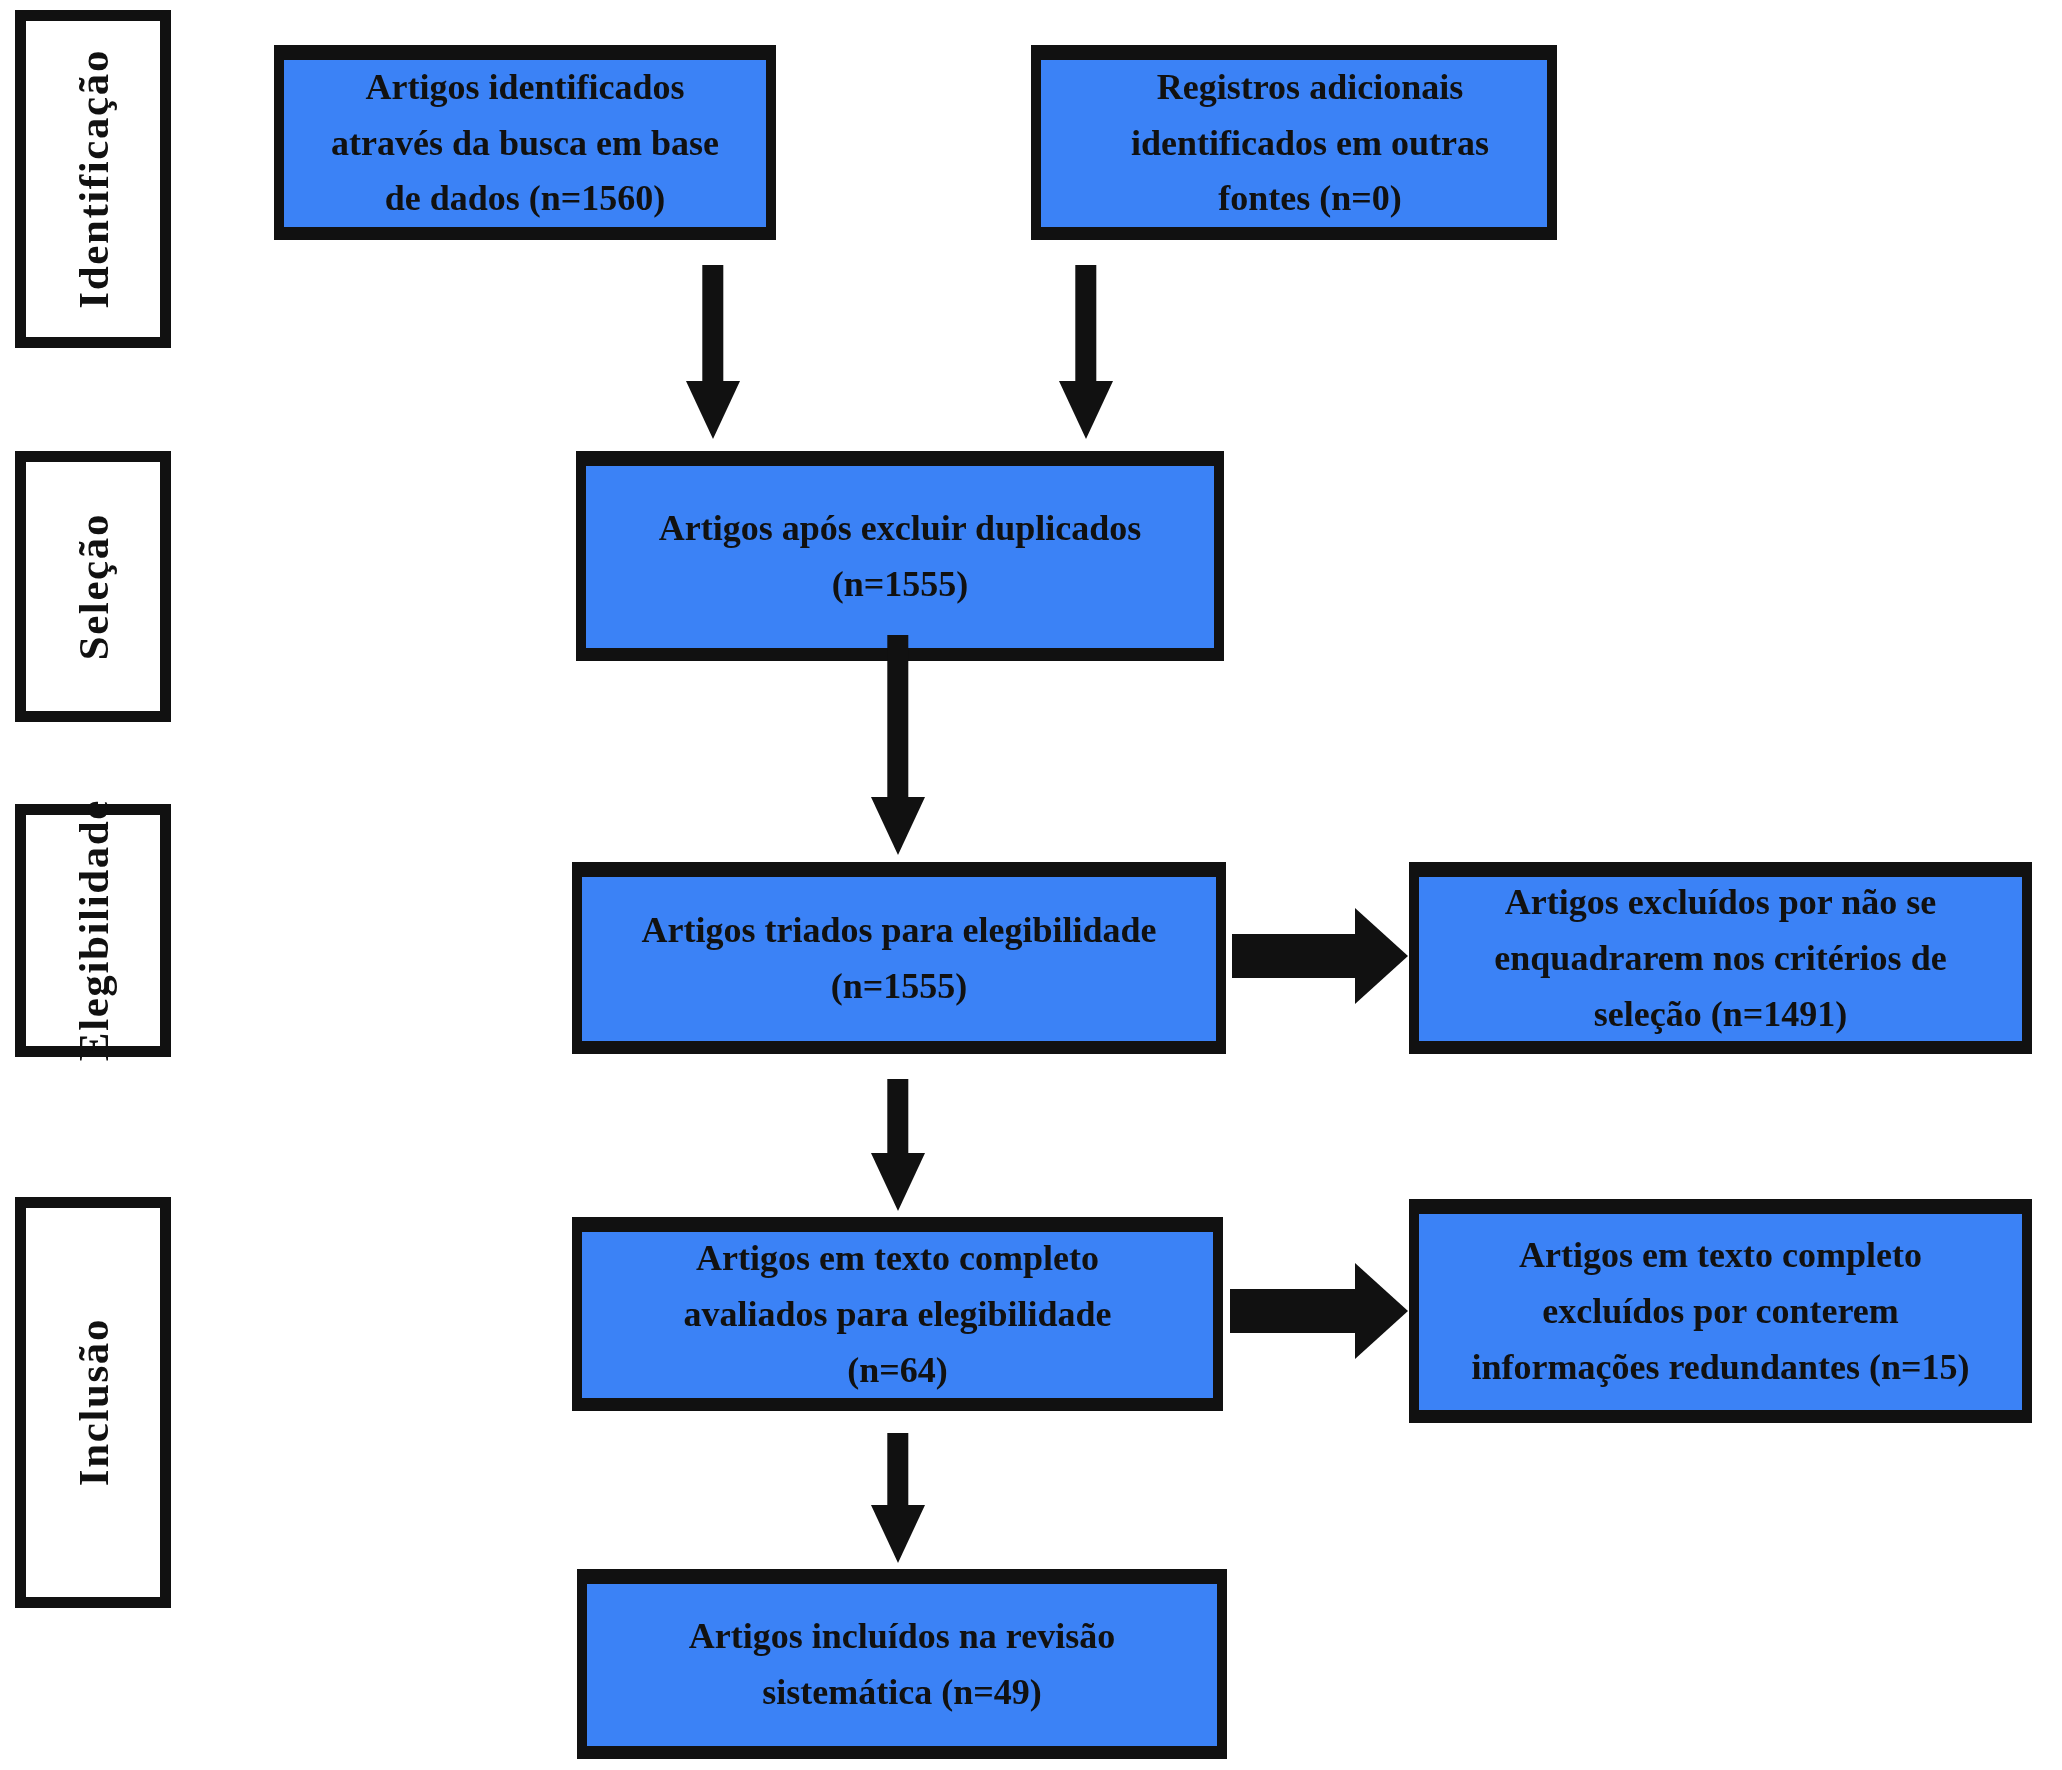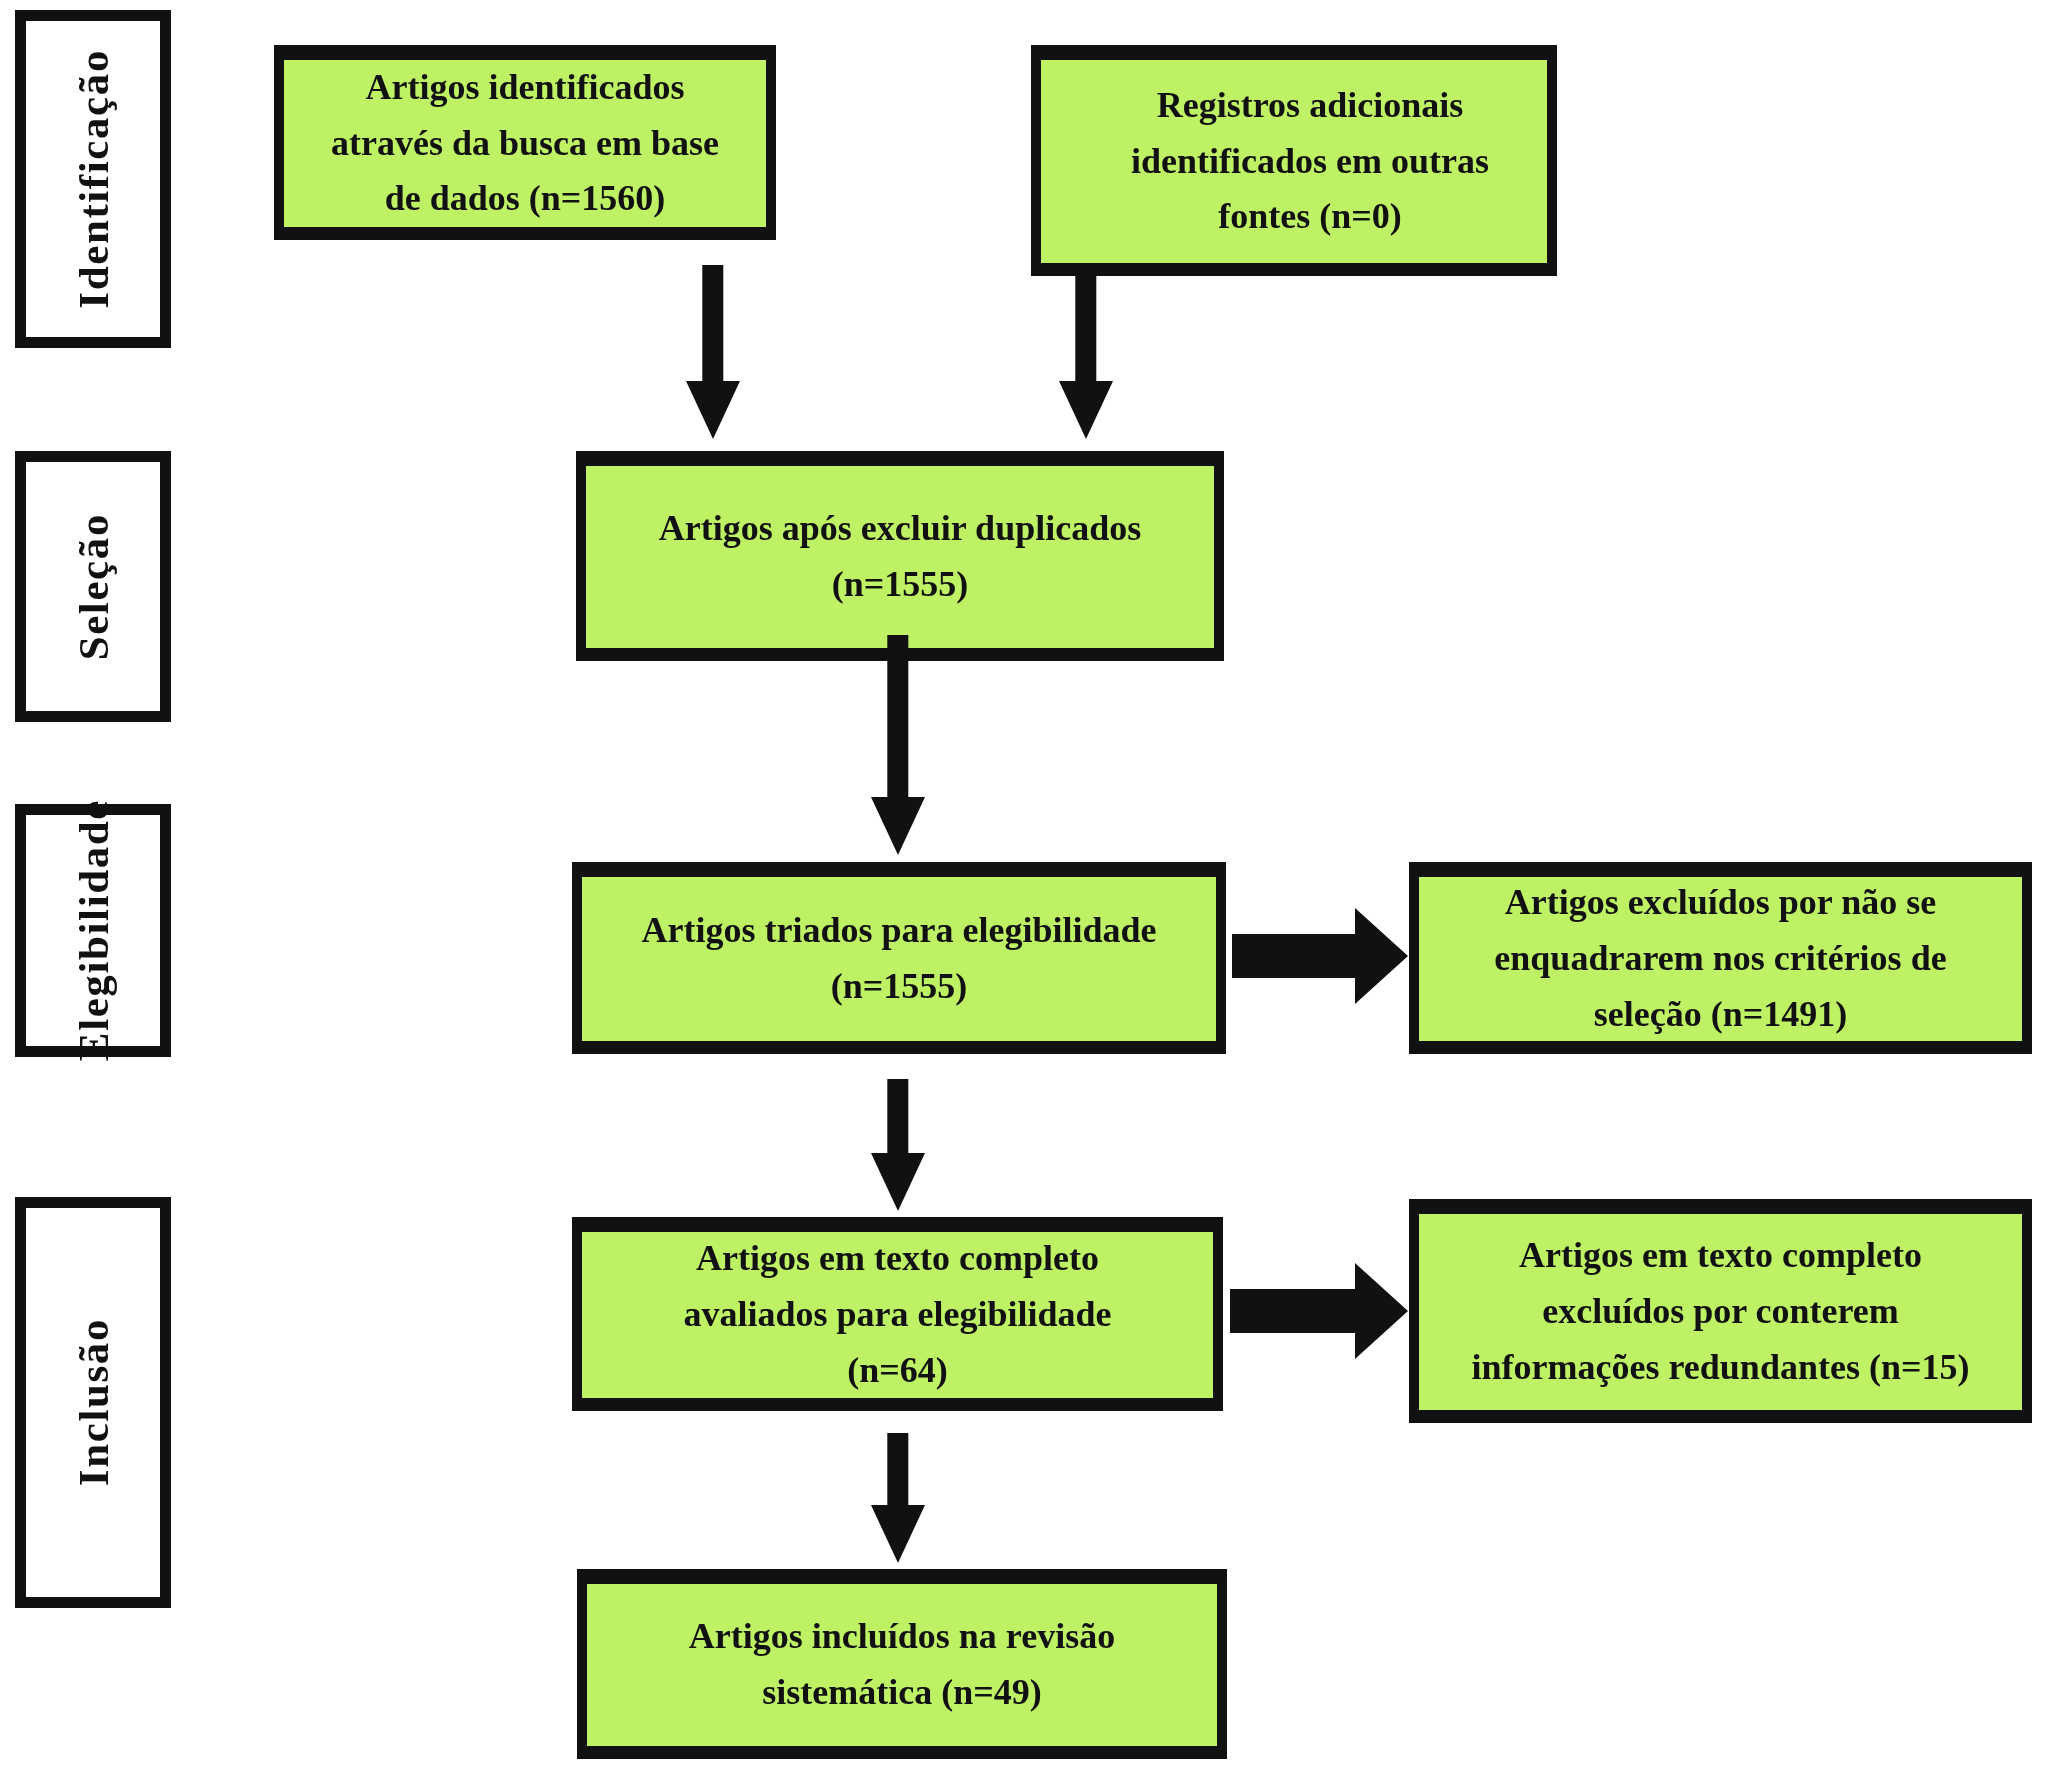--- a/index.html
+++ b/index.html
@@ -28,21 +28,21 @@
     letter-spacing:1.6px;
     white-space:nowrap;
   }
   
   .node {
     position:absolute;
     border-style:solid;
     border-color:#111111;
     border-width:15px 10px 13px 10px;
     box-sizing:border-box;
-    background:#bef264;
+    background:#3b82f6;
     display:flex; align-items:center; justify-content:center;
     text-align:center;
   }
   .node .ntext {
     white-space:pre-line;
     font-size:36px;
     line-height:1.55;
     padding:0 8.2px;
   }
   
@@ -73,21 +73,21 @@
   }
 
   
   #stage-identificacao { top:10px;   height:338px; }
   #stage-selecao       { top:451px;  height:271px; }
   #stage-elegibilidade { top:804px;  height:253px; }
   #stage-inclusao      { top:1197px; height:411px; }
 
   
   #node-identified-db      { left:274px;  top:45px;   width:502px; height:195px; }
-  #node-additional-sources { left:1031px; top:45px;   width:526px; height:231px;padding-left:32px; }
+  #node-additional-sources { left:1031px; top:45px;   width:526px; height:195px;padding-left:32px; }
   #node-after-duplicates   { left:576px;  top:451px;  width:648px; height:210px; }
   #node-screened           { left:572px;  top:862px; width:654px; height:192px;align-items:center; }
   #node-excluded-criteria  { left:1409px; top:862px; width:623px; height:192px; }
   #node-fulltext-assessed  { left:572px;  top:1217px; width:651px; height:194px; }
   #node-fulltext-excluded  { left:1409px; top:1199px; width:623px; height:224px; }
   #node-included           { left:577px;  top:1569px; width:650px; height:190px; }
 
   
   #arrow-down-1 { left:680px;  top:265px;  height:174px; }
   #arrow-down-2 { left:1053px; top:265px;  height:174px; }

